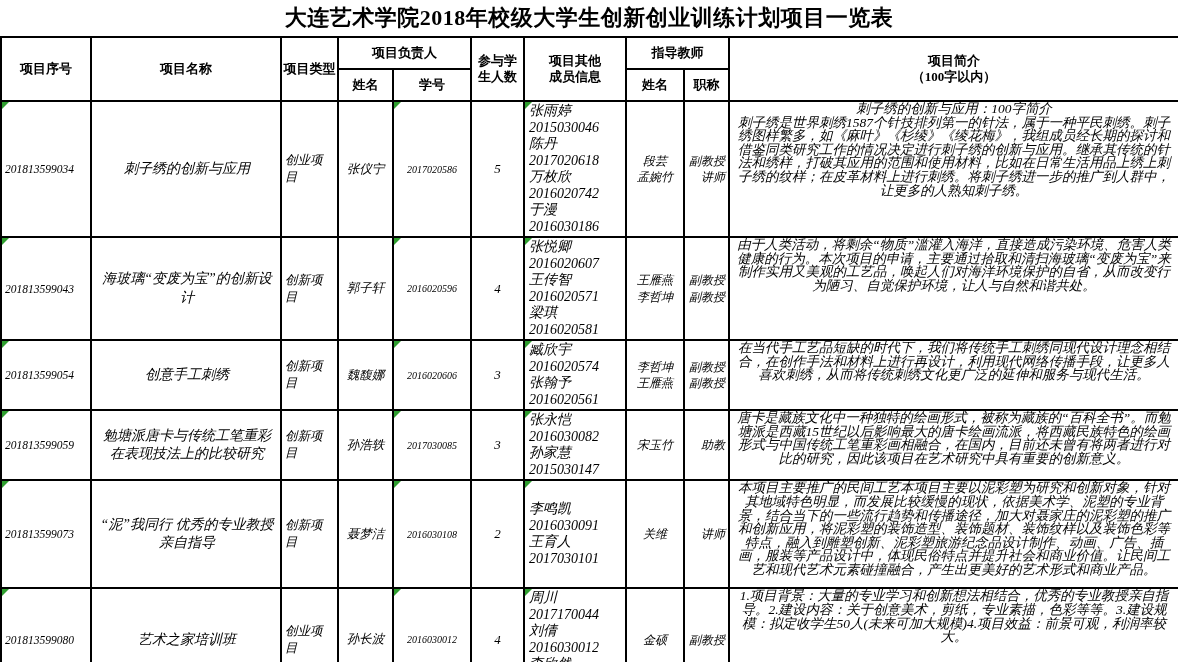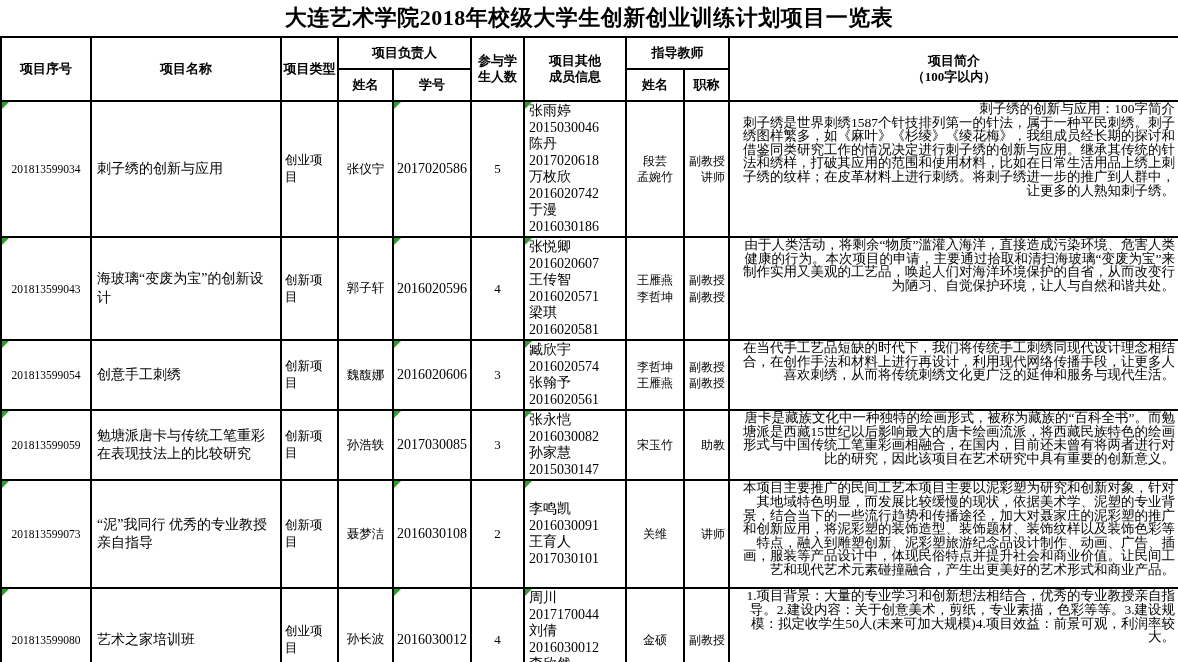--- a/index.html
+++ b/index.html
@@ -5,31 +5,31 @@
   html,body{margin:0;padding:0;background:#ffffff;}
   body{width:1178px;height:662px;overflow:hidden;
        font-family:"Liberation Serif","DejaVu Serif",serif;color:#000;}
   .page{width:1178px;height:662px;}
   .title{height:36px;display:flex;align-items:center;justify-content:center;
          font-size:22px;font-weight:bold;letter-spacing:0.5px;}
   table{border-collapse:collapse;table-layout:fixed;width:1178px;}
   th,td{border:2px solid #000;padding:1px 3px;overflow:hidden;position:relative;}
   th{font-size:13px;font-weight:bold;text-align:center;vertical-align:middle;
      white-space:pre-line;line-height:1.25;padding:1px 1px;}
-  td{vertical-align:middle;}
-  .c-serial{font-size:11.5px;text-align:center;letter-spacing:0;}
-  .c-name{font-size:14px;text-align:left;line-height:1.3;padding-left:5px;}
+  td{vertical-align:middle;font-style:italic;}
+  .c-serial{font-size:11.5px;text-align:left;letter-spacing:0;}
+  .c-name{font-size:14px;text-align:center;line-height:1.3;padding-left:5px;}
   .c-type{font-size:12.5px;}
   .c-pname{font-size:12.5px;text-align:center;}
-  .c-pid{font-size:14px;text-align:center;}
+  .c-pid{font-size:10px;text-align:center;}
   .c-count{font-size:13px;text-align:center;}
   .c-members{font-size:14px;text-align:left;white-space:pre-line;line-height:1.18;padding-left:4px;}
   .c-tname{font-size:12px;text-align:center;white-space:pre-line;line-height:1.35;margin-left:20px;}
   .c-ttitle{font-size:12px;text-align:right;white-space:pre-line;line-height:1.35;}
-  .c-summary{font-size:13.5px;text-align:right;vertical-align:top;
+  .c-summary{font-size:13.5px;text-align:center;vertical-align:top;
              white-space:pre-line;line-height:13.6px;padding:0 3px;}
   .tri{position:absolute;top:0;left:0;width:0;height:0;
        border-top:7px solid #2f9e2f;border-right:7px solid transparent;}
 </style>
 </head>
 <body>
 
 <div class="page">
   <div class="title">大连艺术学院2018年校级大学生创新创业训练计划项目一览表</div>
 

